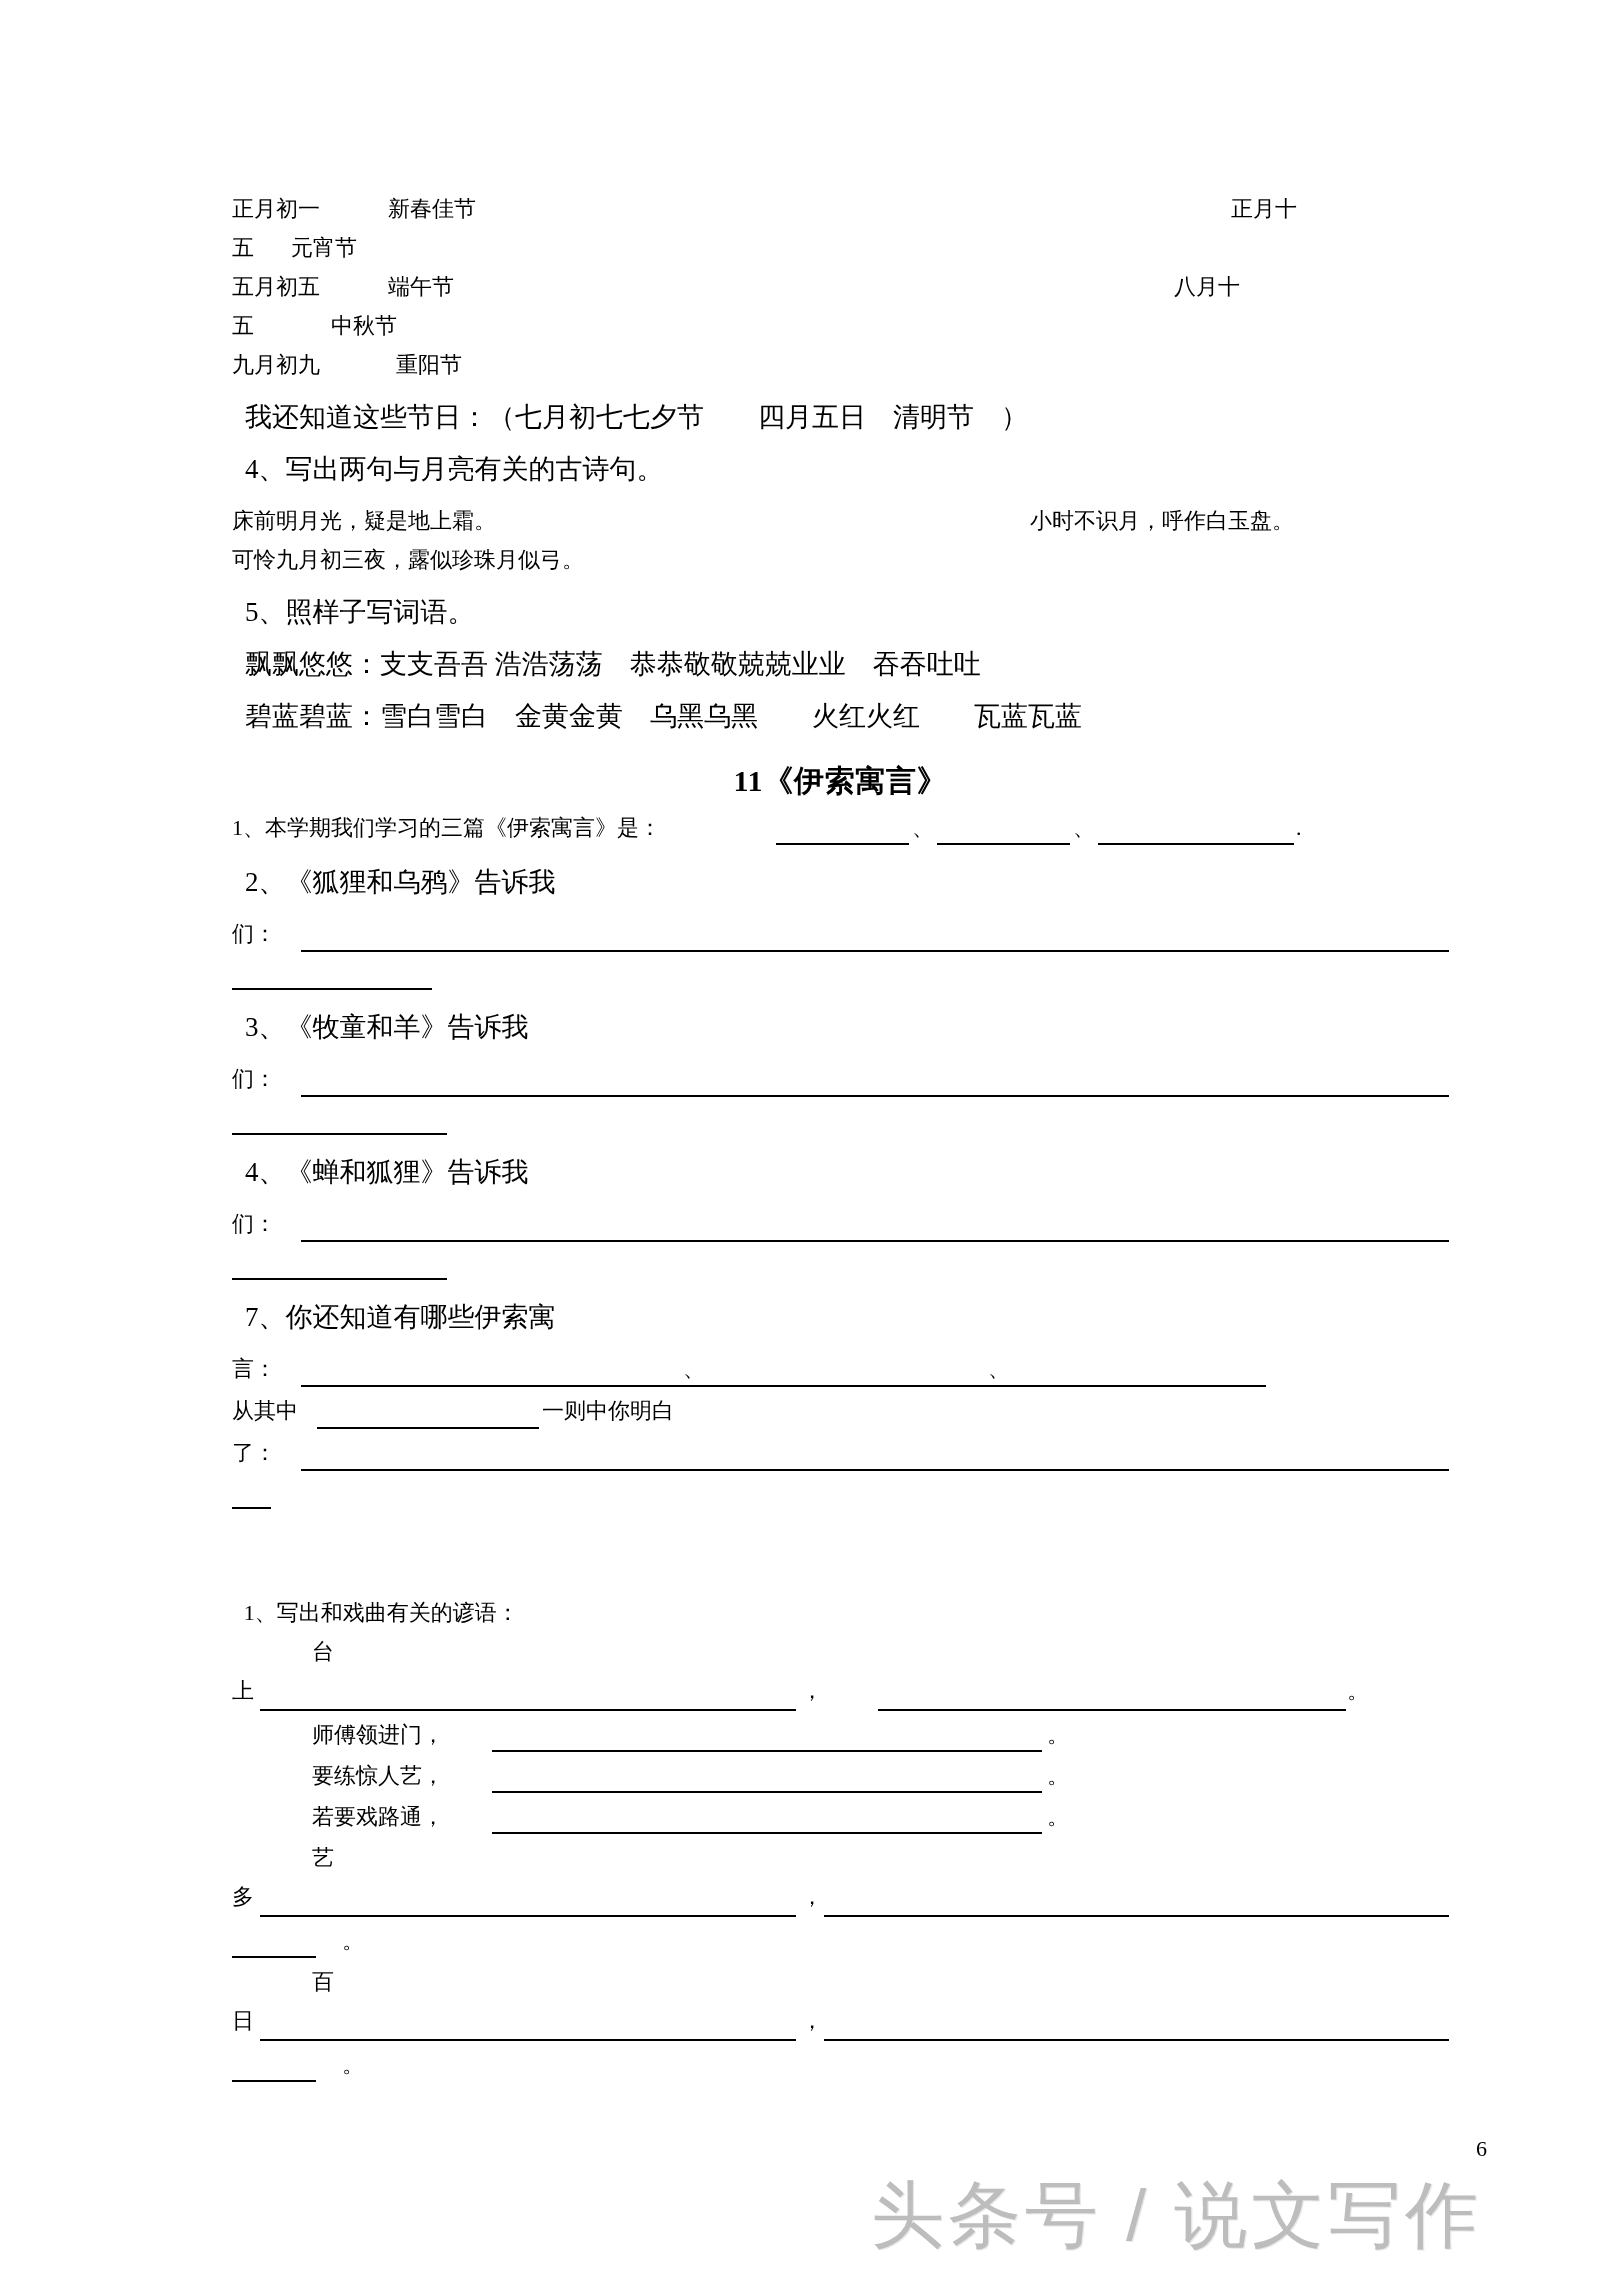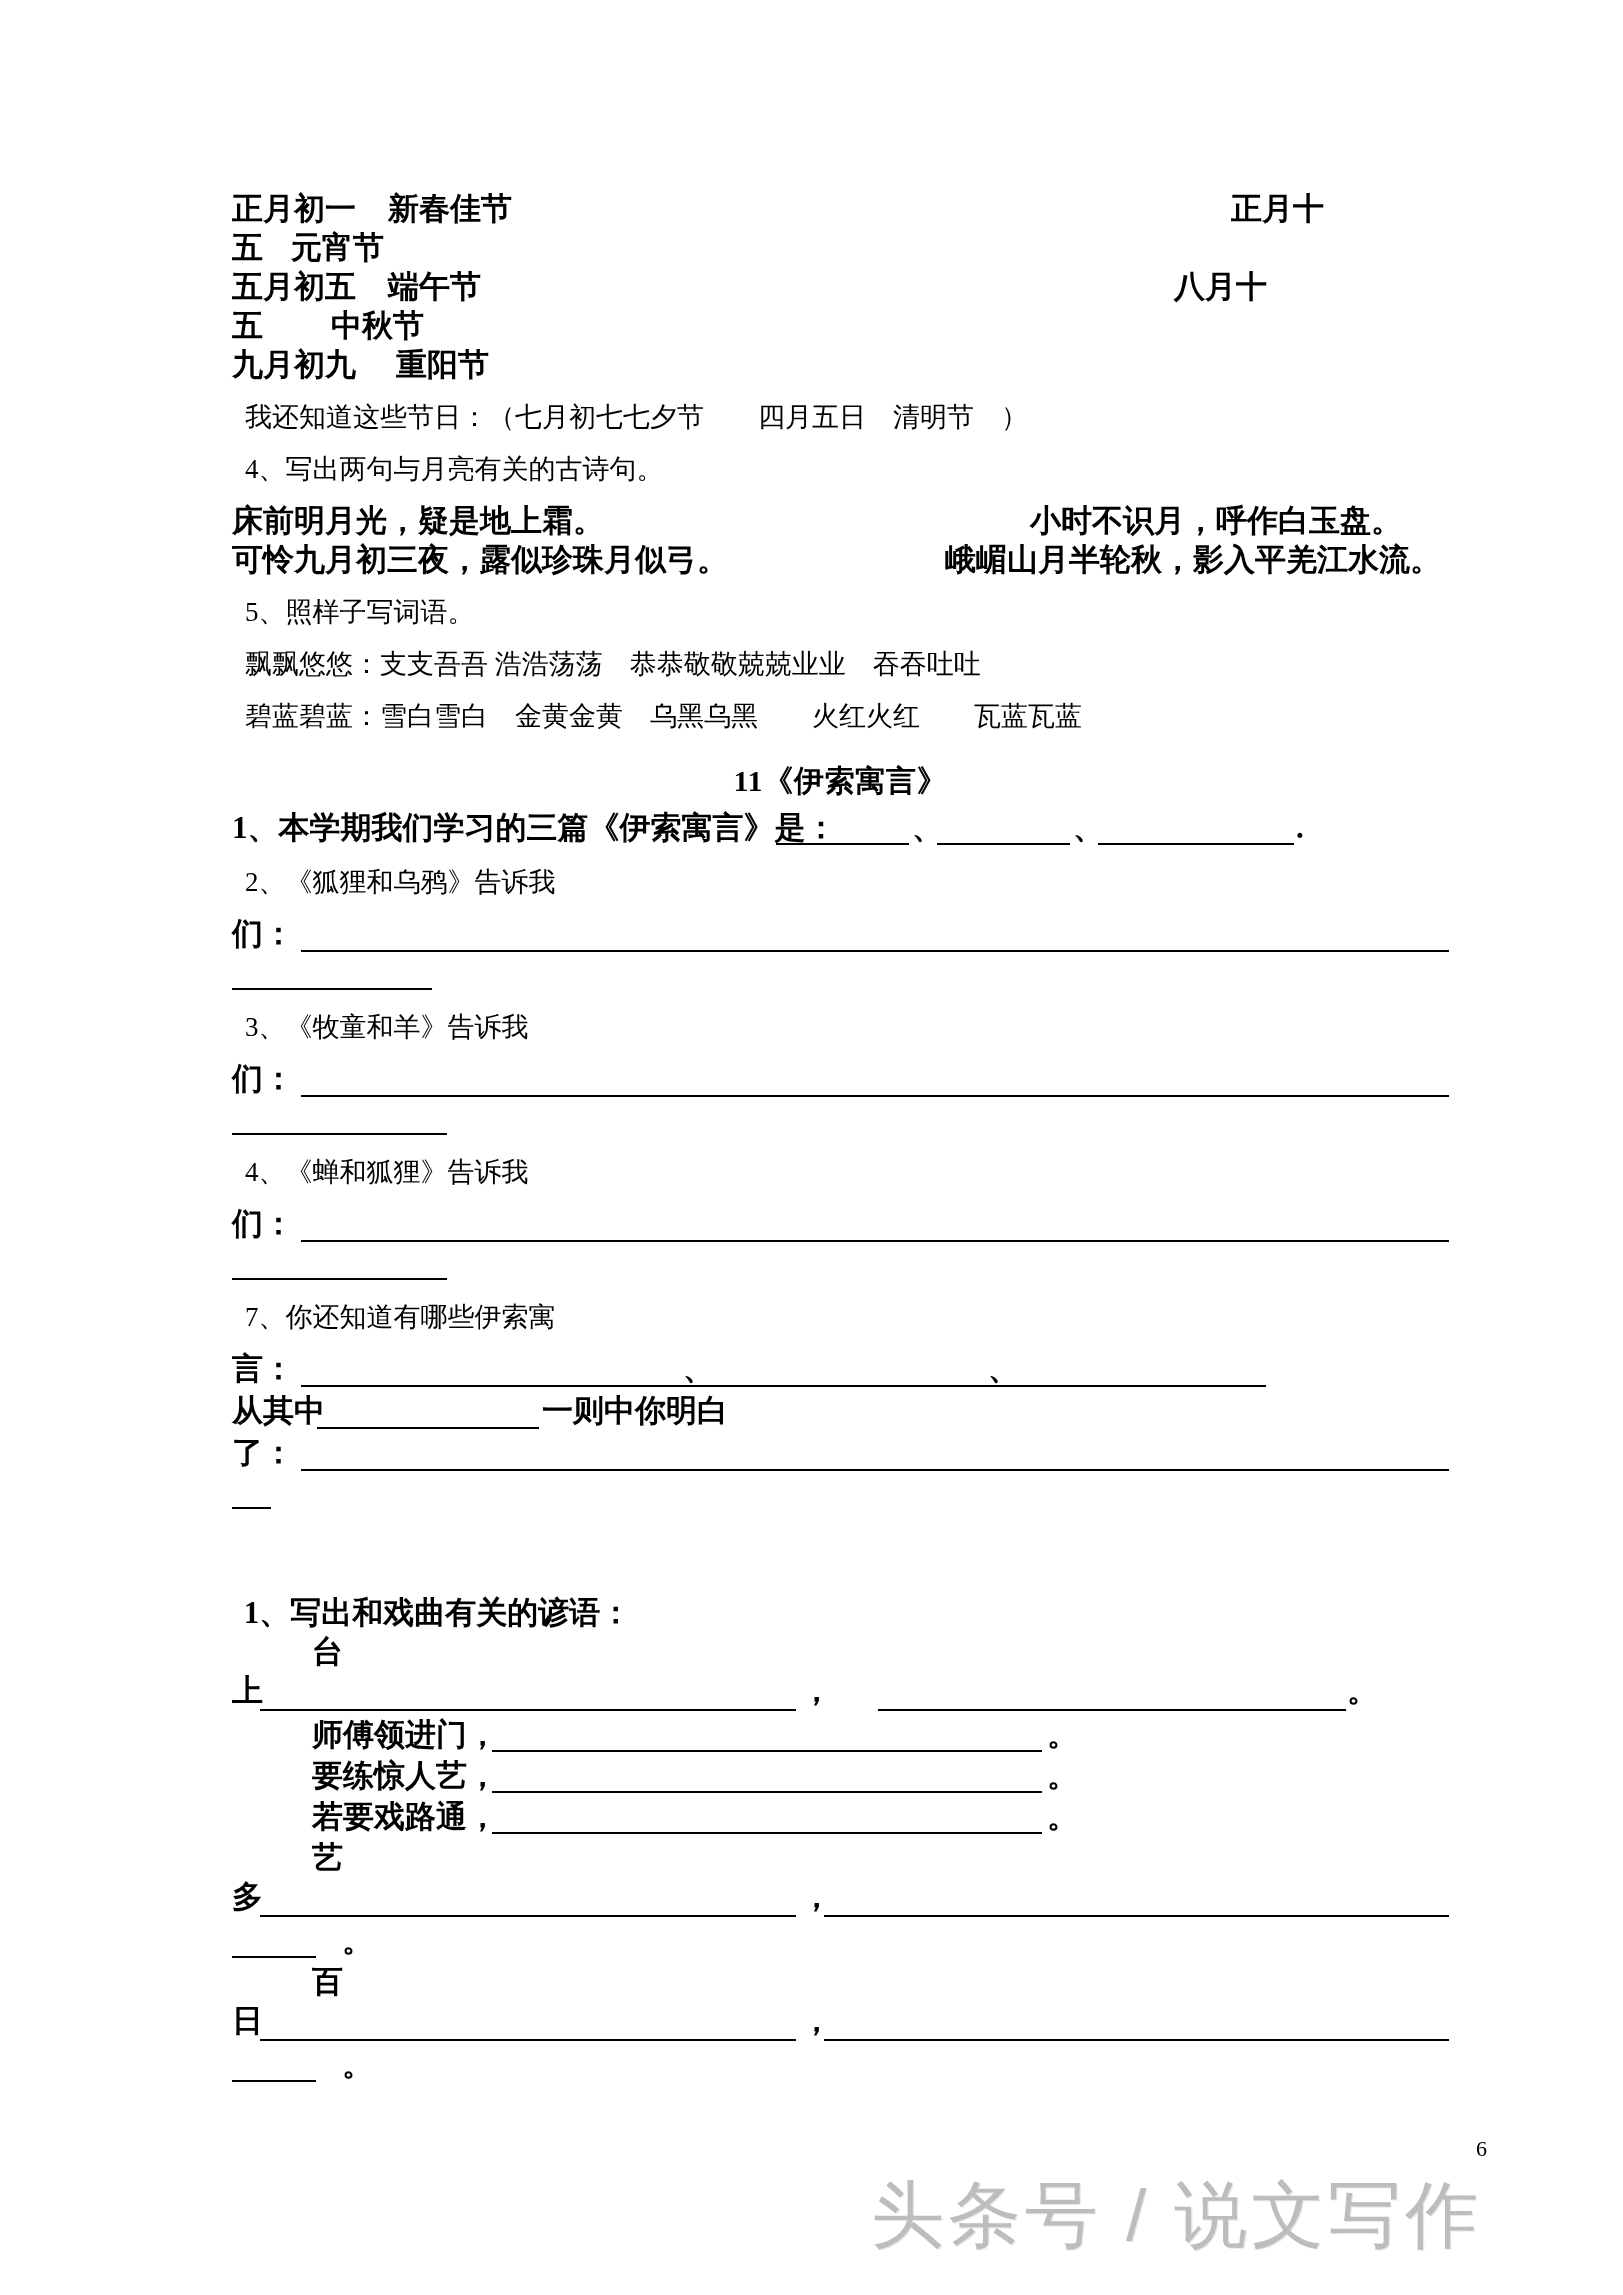--- a/index.html
+++ b/index.html
@@ -34,24 +34,23 @@
     height: 39px;
     position: relative;
   }
   .row {
     position: relative;
     height: 39px;
   }
   .seg {
     position: absolute;
     top: 0;
-    font-size: 31px;
+    font-size: 22px;
     line-height: 38px;
     white-space: pre;
-    font-weight: bold;
   }
   
   .heading {
     text-align: center;
     font-weight: bold;
     font-size: 30px;
     line-height: 56px;
     height: 56px;
     letter-spacing: 0.7px;
   }
@@ -120,21 +119,20 @@
     <div class="line">我还知道这些节日：（七月初七七夕节　　四月五日　清明节　）</div>
 
     <div class="line">4、写出两句与月亮有关的古诗句。</div>
 
     <div class="row">
       <span class="seg" style="left:0px;text-align:center;">床前明月光，疑是地上霜。</span>
       <span class="seg" style="left:798px;">小时不识月，呼作白玉盘。</span>
     </div>
     <div class="row">
       <span class="seg" style="left:0px;">可怜九月初三夜，露似珍珠月似弓。</span>
-      <span class="seg" style="left:713px;">峨嵋山月半轮秋，影入平羌江水流。</span>
     </div>
 
     <div class="line">5、照样子写词语。</div>
     <div class="line">飘飘悠悠：支支吾吾 浩浩荡荡　恭恭敬敬兢兢业业　吞吞吐吐</div>
     <div class="line">碧蓝碧蓝：雪白雪白　金黄金黄　乌黑乌黑　　火红火红　　瓦蓝瓦蓝</div>
 
     <div class="heading heading-gap-top">11《伊索寓言》</div>
 
     <div class="row" style="height:41px;">
       <span class="seg" style="left:0px;">1、本学期我们学习的三篇《伊索寓言》是：</span>

